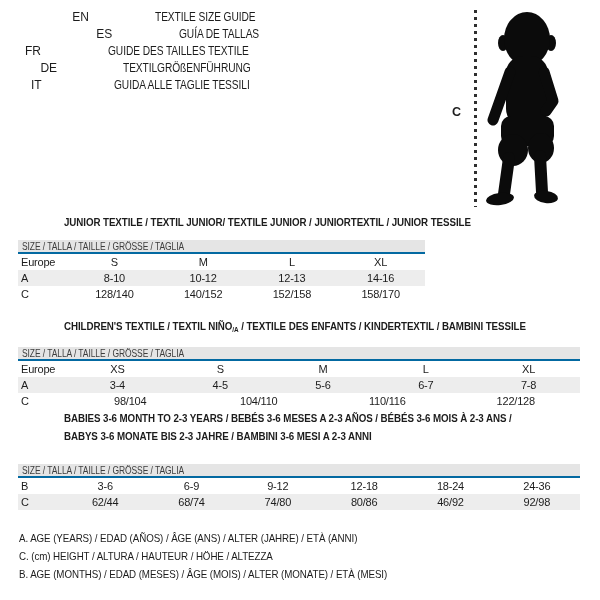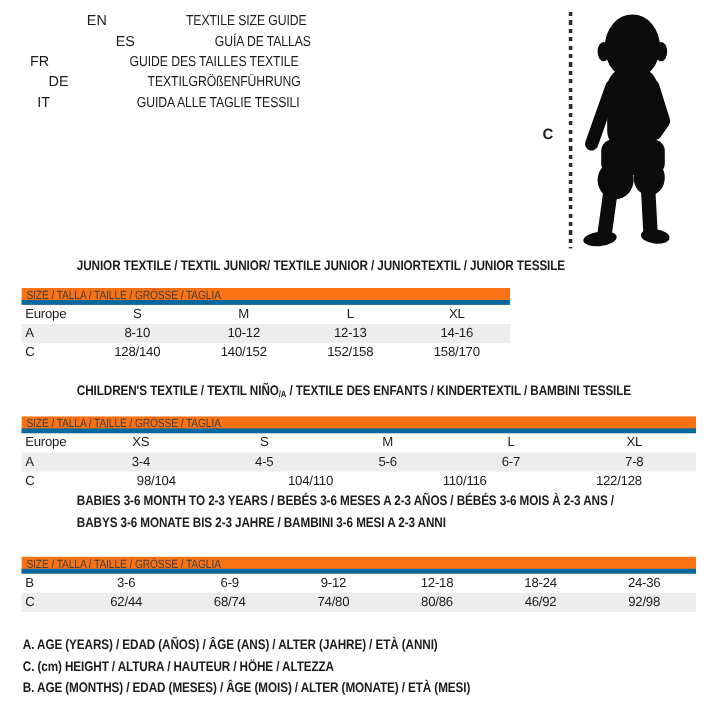--- a/index.html
+++ b/index.html
@@ -18,31 +18,31 @@
 
   
   .height-line{position:absolute;left:474px;top:10px;width:2.5px;height:197px;
     background:repeating-linear-gradient(to bottom,#2e2e2e 0 3.5px,transparent 3.5px 7px);}
   .height-label{position:absolute;left:452px;top:105px;font-weight:bold;font-size:12.5px;}
   .figure-svg{position:absolute;left:480px;top:8px;}
 
   
   .heading{position:absolute;left:19px;font-weight:bold;font-size:11.5px;line-height:18px;white-space:nowrap;margin-left:45px;}
   .tbl{position:absolute;left:18px;}
-  .band{height:14px;line-height:14px;background:#f97316;border-bottom:4px solid #0369a1;
+  .band{height:14px;line-height:14px;background:#e5e5e5;border-bottom:2px solid #0369a1;
         color:#3d3d3d;font-size:10px;padding-left:4px;box-sizing:border-box;}
   .row{display:flex;height:16px;line-height:16px;font-size:11px;letter-spacing:-0.2px;}
   .row.alt{background:#ededed;}
   .lc{padding-left:3px;text-align:left;box-sizing:border-box;}
   .dc{flex:1;text-align:center;}
   .w1 .lc{width:52px;} .w2 .lc{width:48px;} .w3 .lc{width:44px;}
   .sub{display:inline-block;font-size:7.5px;position:relative;top:2px;}
 
   
-  .footnotes{position:absolute;left:19px;top:529px;font-weight:bold;font-size:11.5px;line-height:18px;}
+  .footnotes{position:absolute;left:19px;top:529px;font-weight:normal;font-size:11.5px;line-height:18px;}
 </style>
 </head>
 <body>
 
 <div class="canvas">
 
   <div class="lang-list">
     <div class="lang-row">
       <span class="lang-code">EN</span>
       <span class="lang-title"><span class="cond">TEXTILE SIZE GUIDE</span></span>

